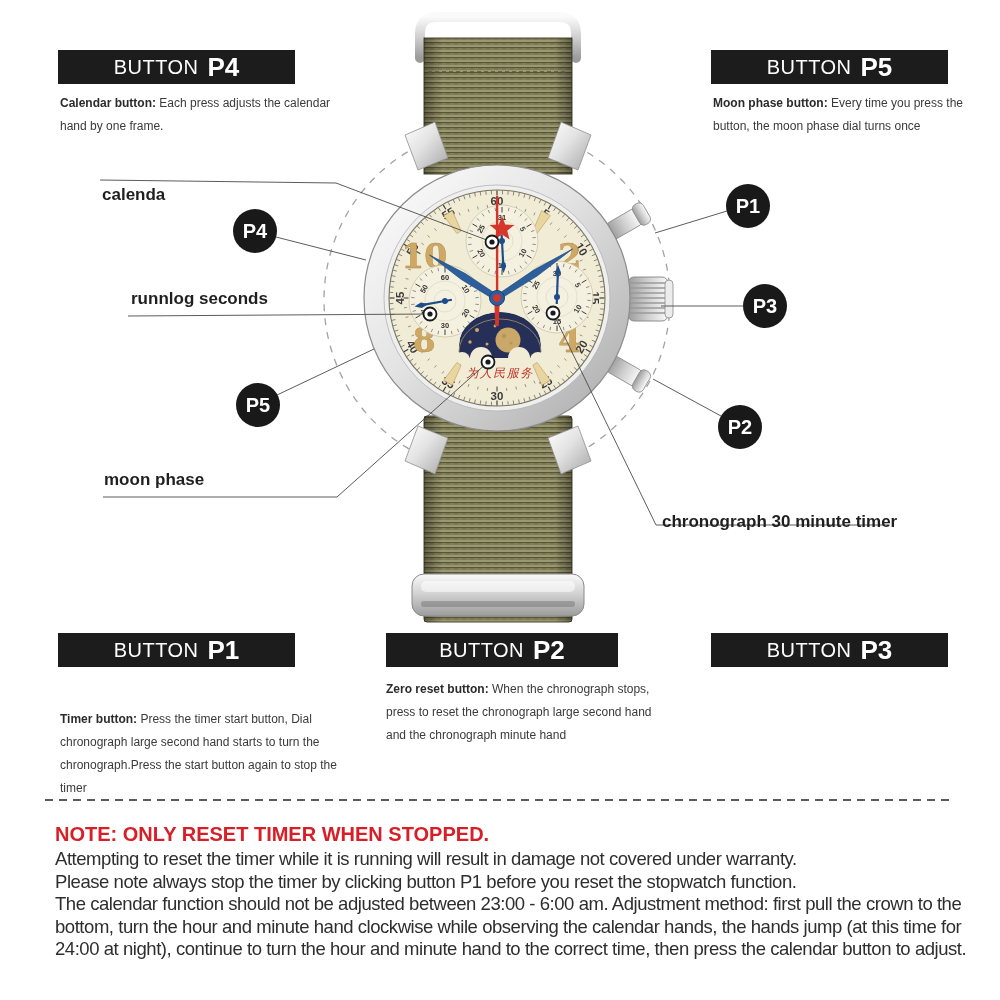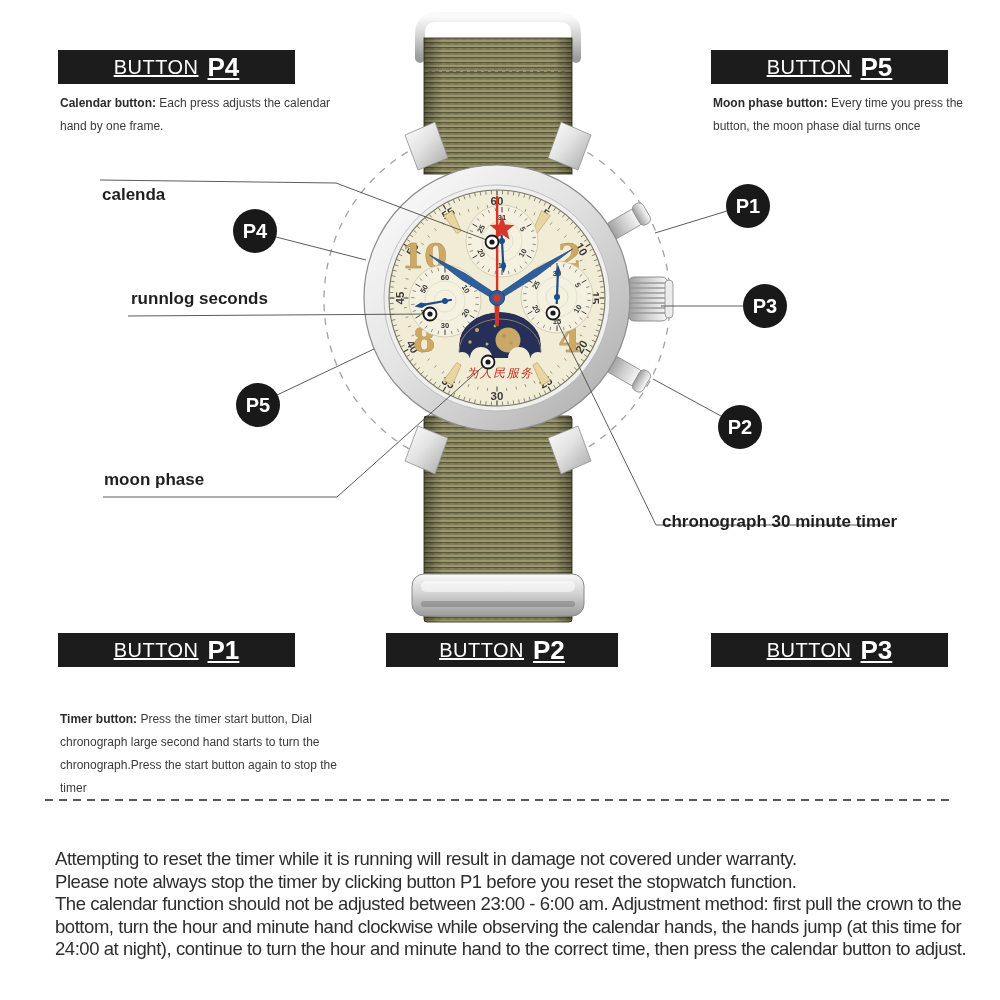--- a/index.html
+++ b/index.html
@@ -1,21 +1,21 @@
 <!DOCTYPE html>
 <html><head>
 <meta charset="utf-8">
 <style>
   html,body{margin:0;padding:0;}
   body{width:1000px;height:1000px;position:relative;background:#ffffff;
        font-family:"Liberation Sans",sans-serif;overflow:hidden;}
   #stage{position:absolute;left:0;top:0;width:1000px;height:1000px;}
   svg#watch-svg{position:absolute;left:0;top:0;}
   .hdr{position:absolute;height:34px;background:#1c1c1c;color:#fff;
-       display:flex;align-items:center;justify-content:center;gap:9px;text-decoration:underline;}
+       display:flex;align-items:center;justify-content:center;gap:9px;}
   .hdr .pfx{font-size:20px;letter-spacing:.5px;}
   .hdr .code{font-size:26px;font-weight:700;}
   .desc{position:absolute;font-size:12px;line-height:23px;color:#3a3a3a;}
   .desc b{color:#2b2b2b;}
   .callout-label{position:absolute;font-size:17px;font-weight:700;color:#1f1f1f;white-space:nowrap;}
   .badge{position:absolute;width:44px;height:44px;border-radius:50%;background:#191919;
          color:#fff;font-size:20px;font-weight:700;display:flex;align-items:center;justify-content:center;}
   #divider{position:absolute;left:45px;top:799px;width:910px;height:2px;
            background:repeating-linear-gradient(to right,#5a5a5a 0 8px,transparent 8px 14px);}
   #note-heading{position:absolute;left:55px;top:823px;font-size:20px;font-weight:700;color:#d81e26;}
@@ -551,30 +551,34 @@
 
 <div class="desc" style="left:60px;top:92px;width:272px;">
   <b>Calendar button:</b><span> Each press adjusts the calendar hand by one frame.</span>
 </div>
 <div class="desc" style="left:713px;top:92px;width:268px;">
   <b>Moon phase button:</b><span> Every time you press the button, the moon phase dial turns once</span>
 </div>
 <div class="desc" style="left:60px;top:678px;width:282px;margin-top:30px;">
   <b>Timer button:</b><span> Press the timer start button, Dial chronograph large second hand starts to turn the chronograph.Press the start button again to stop the timer</span>
 </div>
+<div class="desc" style="left:386px;top:678px;width:288px;">
+  <b>Zero reset button:</b><span> When the chronograph stops, press to reset the chronograph large second hand and the chronograph minute hand</span>
+</div>
 
 <div class="callout-label" style="left:102px;top:185px;">calenda</div>
 <div class="callout-label" style="left:131px;top:289px;">runnlog seconds</div>
 <div class="callout-label" style="left:104px;top:470px;">moon phase</div>
 <div class="callout-label" style="left:662px;top:512px;">chronograph 30 minute timer</div>
 
 <div class="badge" style="left:233px;top:209px;">P4</div>
 <div class="badge" style="left:236px;top:383px;">P5</div>
 <div class="badge" style="left:726px;top:184px;">P1</div>
 <div class="badge" style="left:743px;top:284px;">P3</div>
 <div class="badge" style="left:718px;top:405px;">P2</div>
 
 <div id="divider"></div>
+<div id="note-heading">NOTE: ONLY RESET TIMER WHEN STOPPED.</div>
 <div class="note-p" style="top:848px;">Attempting to reset the timer while it is running will result in damage not covered under warranty.</div>
 <div class="note-p" style="top:871px;">Please note always stop the timer by clicking button P1 before you reset the stopwatch function.</div>
 <div class="note-p" style="top:893px;">The calendar function should not be adjusted between 23:00 - 6:00 am. Adjustment method: first pull the crown to the bottom, turn the hour and minute hand clockwise while observing the calendar hands, the hands jump (at this time for 24:00 at night), continue to turn the hour and minute hand to the correct time, then press the calendar button to adjust.</div>
 
 </div>
 
 </body></html>

